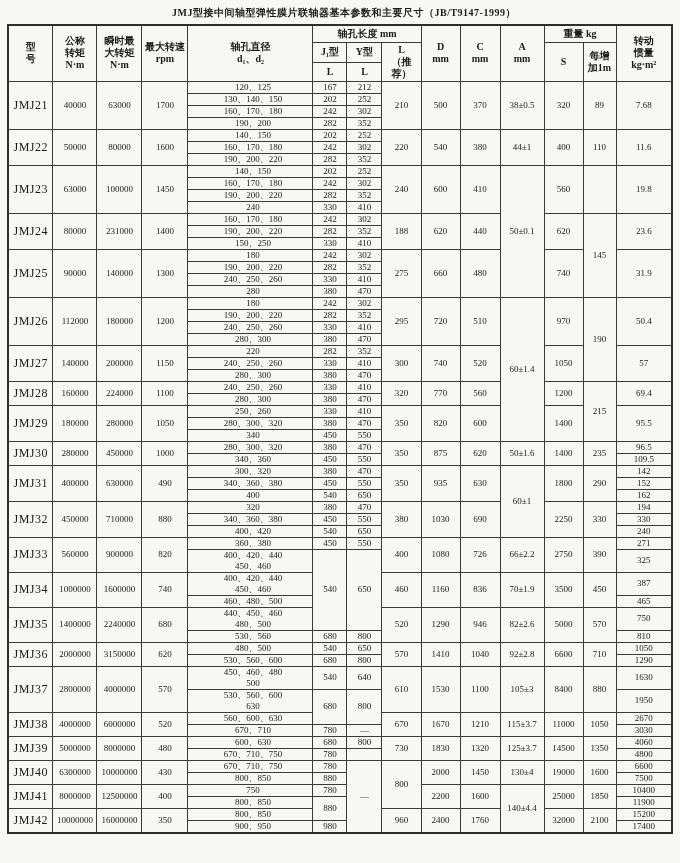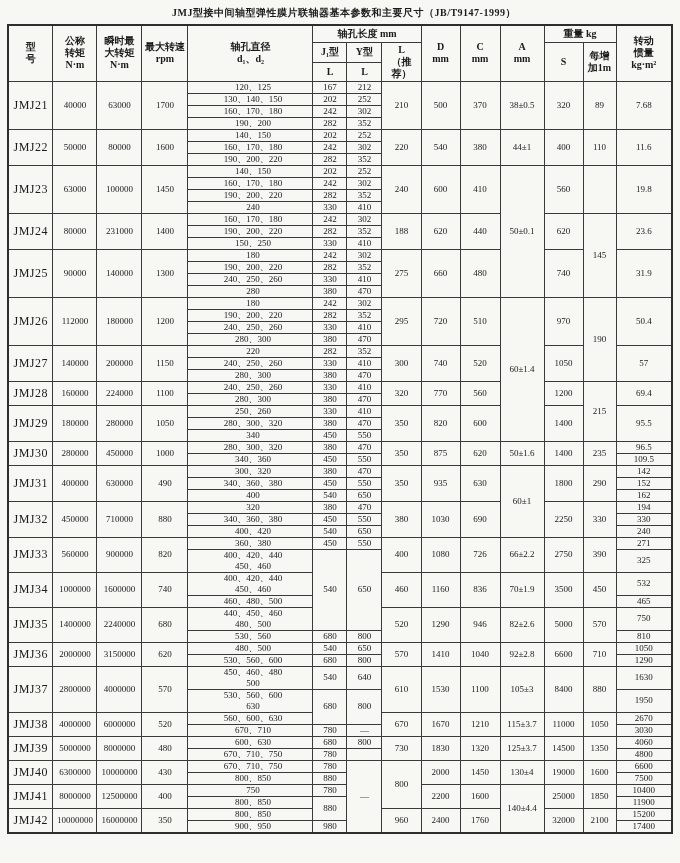--- a/index.html
+++ b/index.html
@@ -441,21 +441,21 @@
         <td rowspan="2">1600000</td>
         <td rowspan="2">740</td>
         <td class="c-bore">400、420、440
 450、460</td>
         <td rowspan="2">460</td>
         <td rowspan="2">1160</td>
         <td rowspan="2">836</td>
         <td rowspan="2">70±1.9</td>
         <td rowspan="2">3500</td>
         <td rowspan="2">450</td>
-        <td>532</td>
+        <td>387</td>
       </tr>
       <tr>
         <td class="c-bore">460、480、500</td>
         <td>465</td>
       </tr>
       <tr>
         <td rowspan="2" class="c-model">JMJ35</td>
         <td rowspan="2">1400000</td>
         <td rowspan="2">2240000</td>
         <td rowspan="2">680</td>

